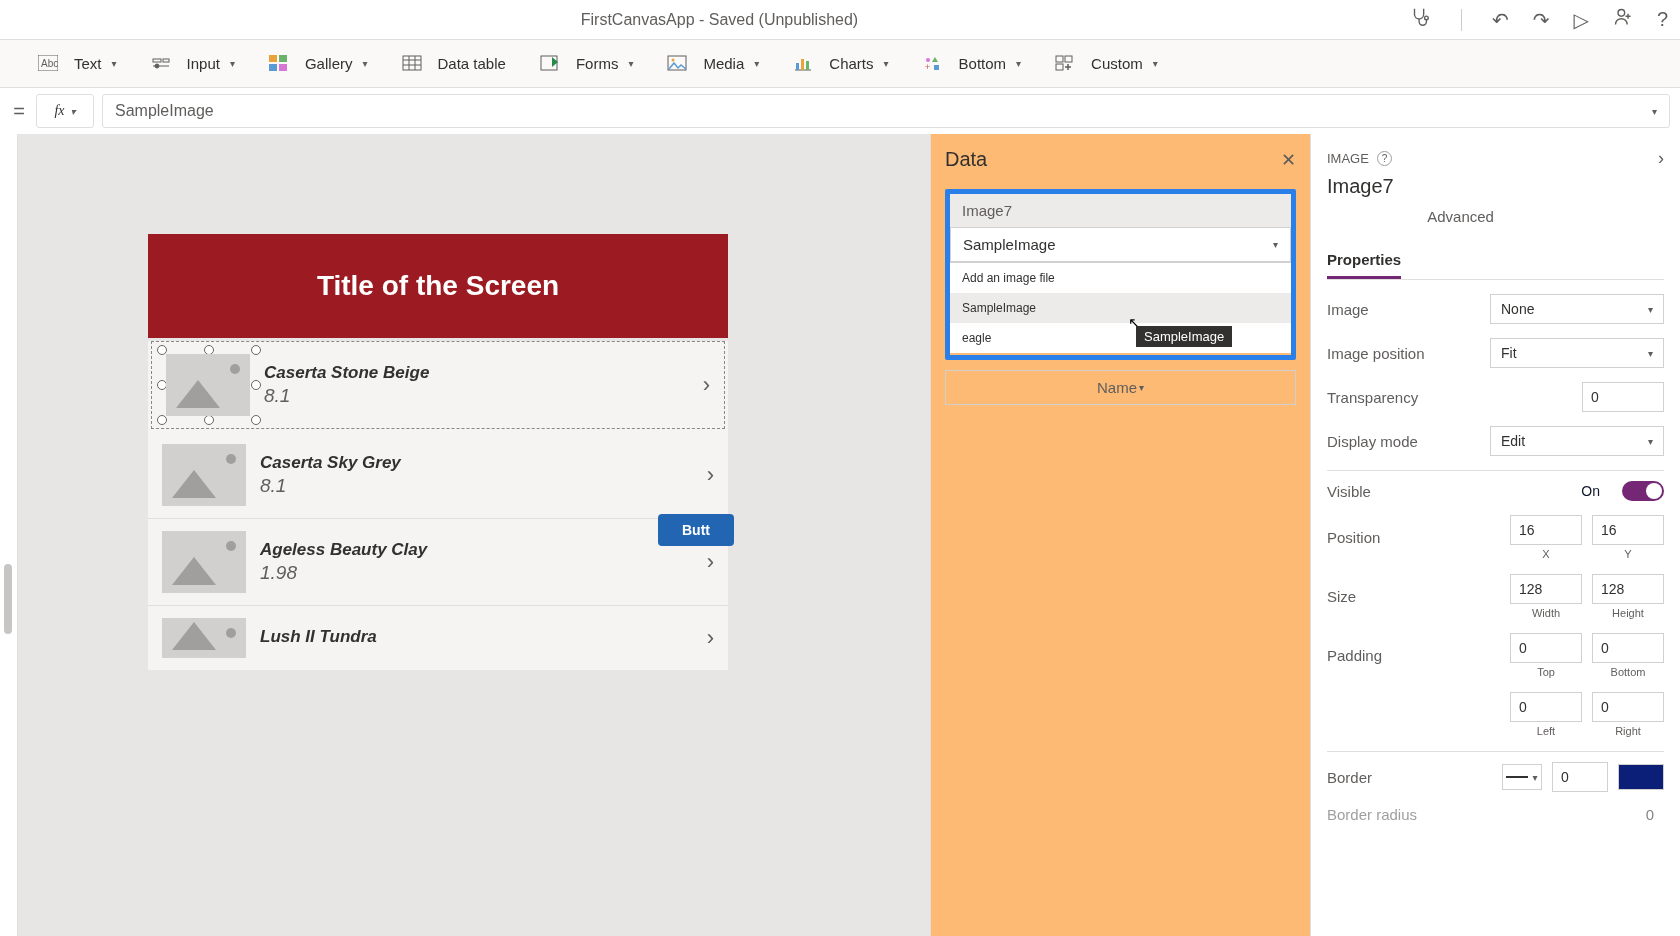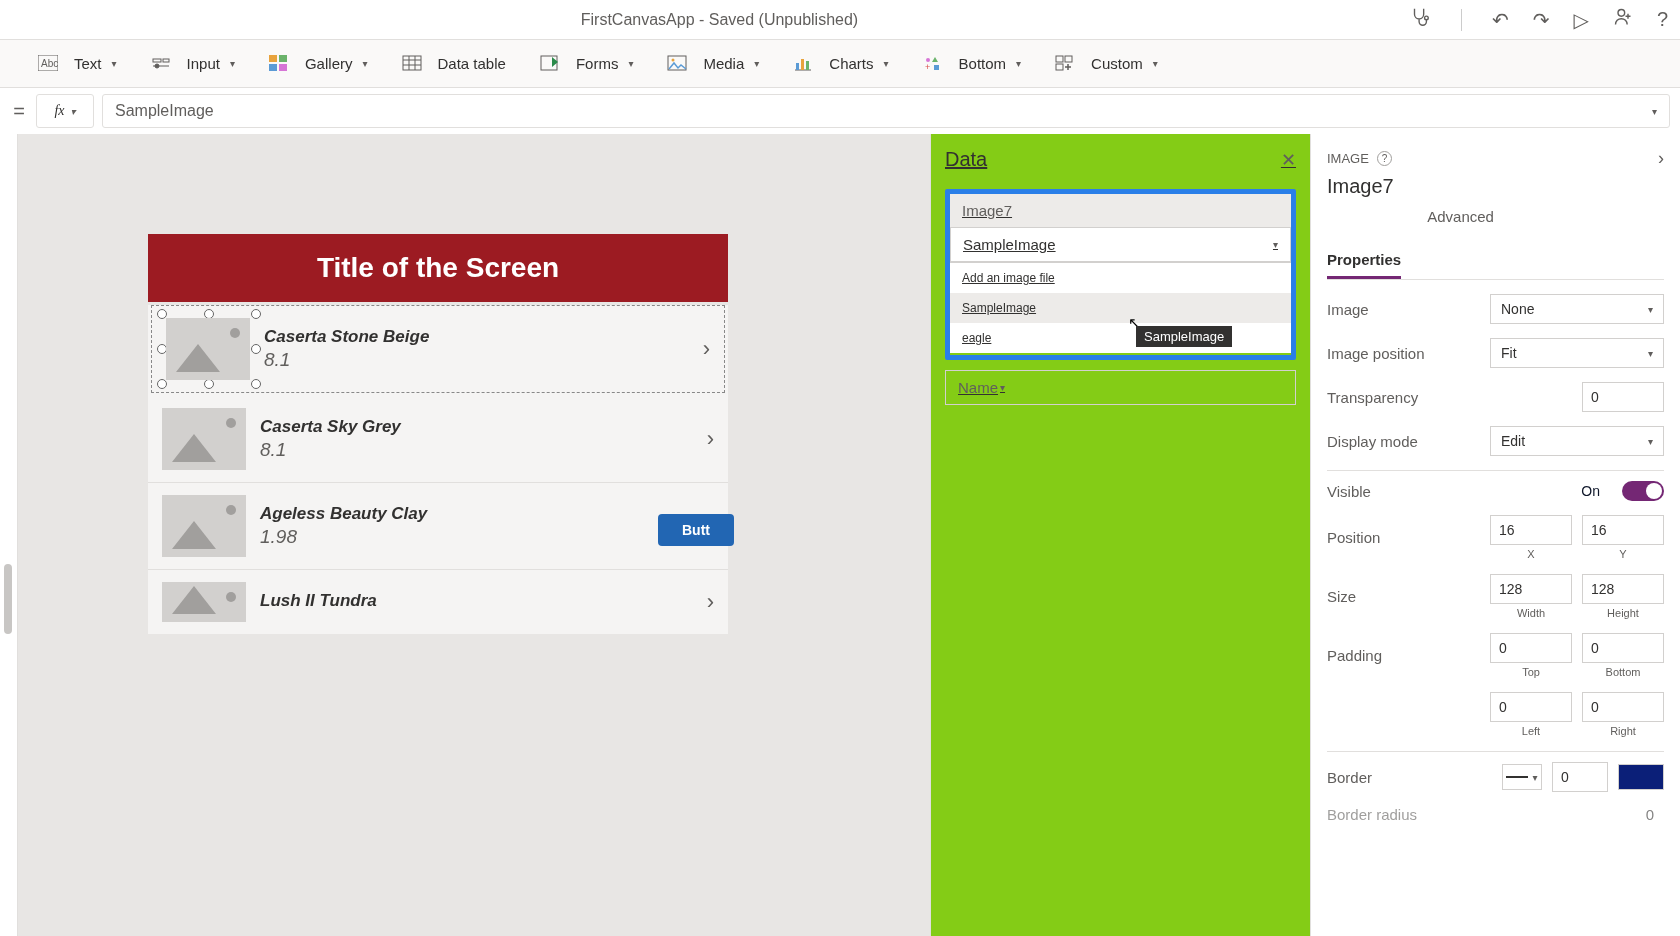--- a/index.html
+++ b/index.html
@@ -25,65 +25,65 @@
 .formula-input { height: 34px; border: 1px solid #e1dfdd; border-radius: 3px; flex: 1; display: flex; align-items: center; padding: 0 12px; font-size: 16px; color: #605e5c; position: relative; }
 .formula-chev { position: absolute; right: 12px; }
 
 
 .main { display: flex; height: 802px; }
 .left-rail { width: 18px; background: #fff; border-right: 1px solid #e1dfdd; position: relative; }
 .left-rail-thumb { position: absolute; left: 4px; top: 430px; width: 8px; height: 70px; background: #c8c6c4; border-radius: 4px; }
 
 .canvas { flex: 1; background: #e8e6e4; position: relative; overflow: hidden; }
 .screen-preview { position: absolute; left: 130px; top: 100px; width: 580px; }
-.screen-title { background: #9c1b22; color: #fff; text-align: center; font-size: 28px; font-weight: 600; padding: 18px 0; }
+.screen-title { background: #9c1b22; color: #fff; text-align: center; font-size: 28px; font-weight: 600; padding: 36px 0; }
 .gallery { background: #f5f4f3; }
 .gallery-item { display: flex; align-items: center; gap: 14px; padding: 12px 14px; border-bottom: 1px solid #e1dfdd; position: relative; }
 .gallery-item.selected { border: 1px dashed #888; margin: 3px; }
 .img-ph { width: 84px; height: 62px; background: #d2d0ce; position: relative; }
 .img-ph::before { content: ""; position: absolute; left: 10px; bottom: 8px; border-left: 22px solid transparent; border-right: 22px solid transparent; border-bottom: 28px solid #a19f9d; }
 .img-ph::after { content: ""; position: absolute; right: 10px; top: 10px; width: 10px; height: 10px; background: #a19f9d; border-radius: 50%; }
 .gi-text { flex: 1; font-style: italic; }
 .gi-title { font-size: 17px; font-weight: 600; color: #323130; }
 .gi-sub { font-size: 19px; color: #605e5c; margin-top: 2px; }
 .gi-arrow { font-size: 22px; color: #605e5c; }
 
 .sel-handles { position: absolute; left: 10px; top: 8px; width: 94px; height: 70px; pointer-events: none; }
 .handle { position: absolute; width: 10px; height: 10px; border: 1px solid #666; background: #fff; border-radius: 50%; }
 
 .canvas-button { position: absolute; left: 640px; top: 380px; background: #2266b3; color: #fff; font-weight: 600; padding: 8px 24px; border-radius: 4px; font-size: 14px; }
 
 
-.data-panel { width: 380px; background: #84cc16; border-left: 1px solid #e1dfdd; padding: 14px 14px 0; position: relative; text-decoration: underline; }
+.data-panel { width: 380px; background: #fdba74; border-left: 1px solid #e1dfdd; padding: 14px 14px 0; position: relative; }
 .data-header { display: flex; align-items: center; justify-content: space-between; font-size: 20px; margin-bottom: 18px; }
 .close-x { font-size: 18px; color: #605e5c; cursor: pointer; }
 .data-highlight { border: 5px solid #2a7fe8; border-radius: 2px; padding-bottom: 2px; position: relative; }
 .data-item-label { background: #edebe9; padding: 8px 12px; font-size: 15px; color: #605e5c; }
 .data-select { border: 1px solid #d2d0ce; padding: 8px 12px; display: flex; justify-content: space-between; align-items: center; background: #fff; font-size: 15px; margin: 0; }
 .dd-list { border-top: 1px solid #d2d0ce; }
 .dd-item { padding: 8px 12px; font-size: 12px; background: #fff; }
 .dd-item.hover { background: #edebe9; }
 .tooltip { position: absolute; left: 186px; top: 132px; background: #323130; color: #fff; font-size: 13px; padding: 3px 8px; }
 .cursor-arrow { position: absolute; left: 178px; top: 120px; font-size: 15px; color: #000; }
-.name-select { border: 1px solid #d2d0ce; padding: 8px 12px; display: flex; justify-content: flex-start; align-items: center; margin-top: 10px; font-size: 15px; color: #605e5c; }
+.name-select { border: 1px solid #d2d0ce; padding: 8px 12px; display: flex; justify-content: center; align-items: center; margin-top: 10px; font-size: 15px; color: #605e5c; }
 
 
 .props { width: 370px; border-left: 1px solid #e1dfdd; padding: 14px 16px 0; font-size: 15px; overflow: hidden; }
 .props-header { display: flex; align-items: center; gap: 8px; color: #605e5c; font-size: 13px; }
 .props-header .help { border: 1px solid #a19f9d; border-radius: 50%; width: 15px; height: 15px; display: inline-flex; align-items: center; justify-content: center; font-size: 10px; }
 .props-header-chev { margin-left: auto; font-size: 18px; color: #605e5c; }
 .control-name { font-size: 20px; margin: 6px 0 10px; }
 .tabs { display: flex; gap: 26px; border-bottom: 1px solid #e1dfdd; margin-bottom: 14px; }
 .tab { padding-bottom: 8px; font-size: 15px; color: #605e5c; cursor: pointer; }
 .tab.active { font-weight: 600; color: #323130; border-bottom: 3px solid #742774; margin-top: 43px; }
 .prop-row { display: flex; align-items: center; margin-bottom: 14px; gap: 10px; }
 .prop-label { flex: 1; color: #605e5c; }
 .prop-select { width: 174px; border: 1px solid #d2d0ce; padding: 6px 10px; display: flex; justify-content: space-between; align-items: center; font-size: 14px; }
 .prop-input { width: 82px; border: 1px solid #d2d0ce; padding: 6px 8px; font-size: 14px; }
-.prop-input-sm { width: 82px; border: 1px solid #d2d0ce; padding: 6px 8px; font-size: 14px; }
+.prop-input-sm { width: 72px; border: 1px solid #d2d0ce; padding: 6px 8px; font-size: 14px; }
 .pair { display: flex; flex-direction: column; align-items: center; gap: 3px; }
 .pair-label { font-size: 11px; color: #605e5c; }
 .pair-row { display: flex; gap: 10px; }
 .toggle { width: 42px; height: 20px; background: #742774; border-radius: 10px; position: relative; }
 .toggle::after { content: ""; position: absolute; right: 2px; top: 2px; width: 16px; height: 16px; background: #fff; border-radius: 50%; }
 .toggle-label { font-size: 14px; color: #0f172a; margin-right: 12px; }
 .hr { border: none; border-top: 1px solid #e1dfdd; margin: 10px 0; }
 .swatch { width: 46px; height: 26px; border: 1px solid #d2d0ce; }
 .swatch.color { background: #fff; display: flex; align-items: center; justify-content: center; }
 .swatch.border-c { background: #0b1f78; }

